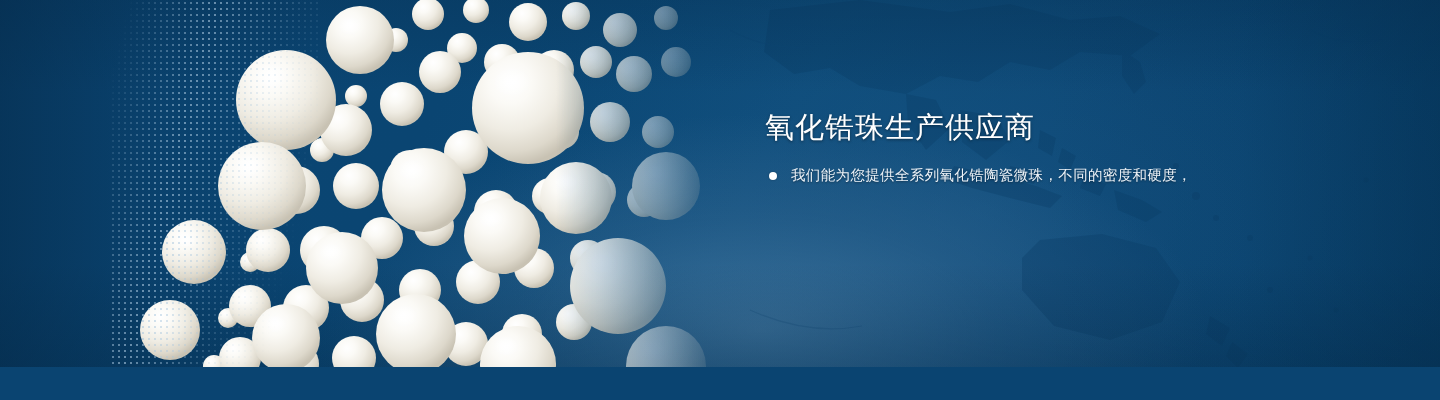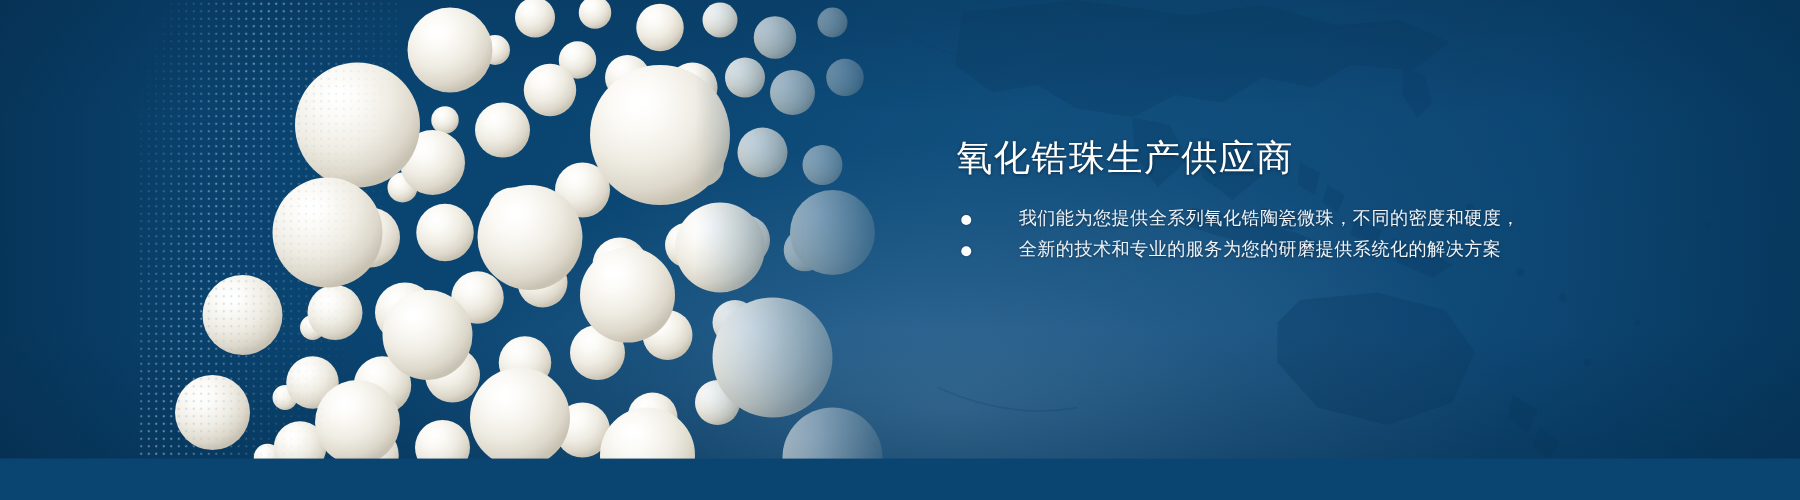--- a/index.html
+++ b/index.html
@@ -109,21 +109,21 @@
   .bullet .dot {
     position: absolute;
     left: 4px;
     top: 8px;
     width: 8px;
     height: 8px;
     border-radius: 50%;
     background: #ffffff;
     box-shadow: 0 0 2px rgba(0,0,0,0.3);
   }
-  .bullet .line { display: block; margin-left: 24px; }
+  .bullet .line { display: block; }
 </style>
 </head>
 <body>
 
 <div class="banner">
 
   <div class="bg-base"></div>
 
   <div class="world-map">
     <svg viewBox="0 0 760 400" xmlns="http://www.w3.org/2000/svg" aria-hidden="true">
@@ -305,22 +305,18 @@
 
     <h1 class="headline">氧化锆珠生产供应商</h1>
 
     <ul class="bullets">
 
       <li class="bullet">
         <span class="dot"></span>
         <span class="line">我们能为您提供全系列氧化锆陶瓷微珠，不同的密度和硬度，</span>
       </li>
 
-      <li class="bullet">
-        <span class="dot"></span>
-        <span class="line">全新的技术和专业的服务为您的研磨提供系统化的解决方案</span>
-      </li>
 
 
     </ul>
   </div>
 
 </div>
 
 </body></html>

